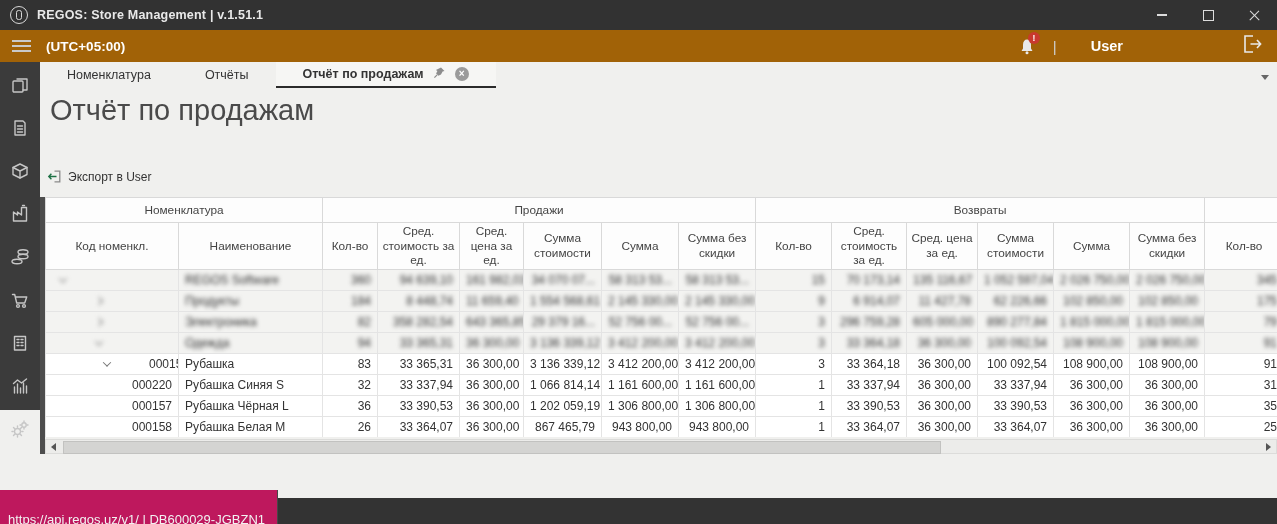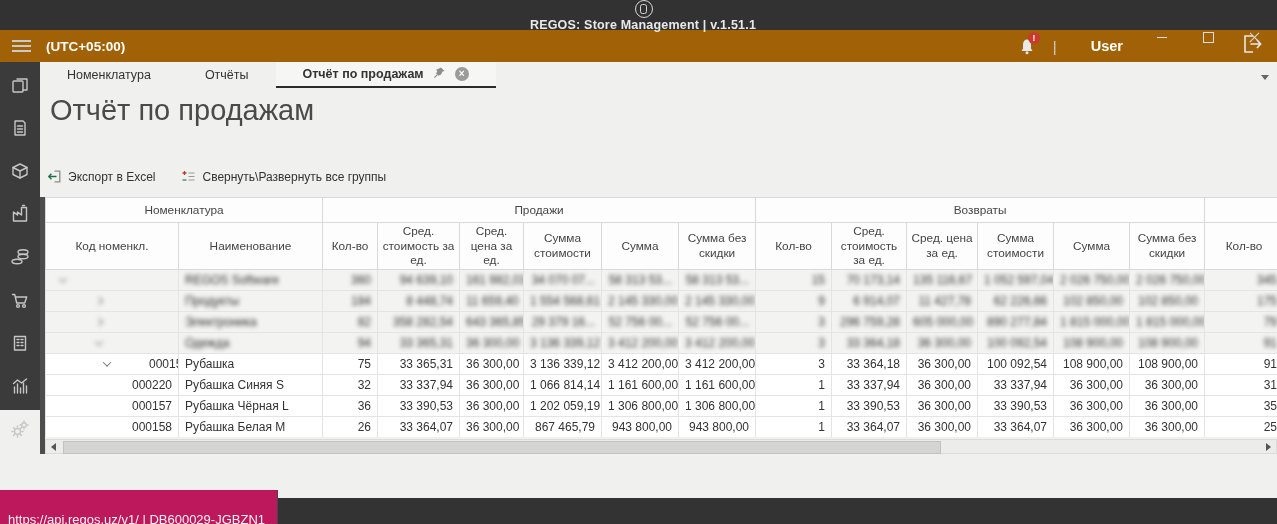--- a/index.html
+++ b/index.html
@@ -1,21 +1,21 @@
 <!DOCTYPE html>
 <html><head>
 <meta charset="utf-8">
 <style>
   html,body{margin:0;padding:0;}
   body{width:1277px;height:524px;overflow:hidden;position:relative;
        background:#f0f0ee;font-family:"Liberation Sans",sans-serif;
        -webkit-font-smoothing:antialiased;}
 
   
-  .titlebar{height:30px;background:#323232;display:flex;align-items:center;color:#e9e9e9;flex-direction:column;}
+  .titlebar{height:30px;background:#323232;display:flex;align-items:center;color:#e9e9e9;}
   .logo{width:16px;height:16px;border:1.6px solid #d8d8d8;border-radius:50%;margin-left:10px;
         position:relative;flex:none;}
   .logo::after{content:"";position:absolute;left:4.6px;top:2.6px;width:4.5px;height:8.5px;
         border:1.6px solid #d8d8d8;border-radius:2.5px;}
   .app-title{font-size:12.5px;font-weight:bold;margin-left:9px;letter-spacing:.2px;}
   .winbtns{margin-left:auto;display:flex;height:100%;}
   .winbtn{width:46px;height:100%;display:flex;align-items:center;justify-content:center;}
   .mini-bar{width:10px;height:1.5px;background:#dcdcdc;}
   .maxi-box{width:9px;height:9px;border:1.3px solid #dcdcdc;}
   .close-x{position:relative;width:11px;height:11px;}
@@ -224,29 +224,21 @@
     </div>
 
     <div class="page-title">Отчёт по продажам</div>
 
     <div class="toolbar">
       <div class="tool-btn">
         <svg width="15" height="15" viewBox="0 0 15 15">
           <path d="M7.5 2.2h5.3v10.6H7.5" fill="none" stroke="#8a8a8a" stroke-width="1.3"></path>
           <path d="M9.5 7.5H1.8M4.4 4.8L1.8 7.5l2.6 2.7" fill="none" stroke="#1e7145" stroke-width="1.4"></path>
         </svg>
-        <span>Экспорт в Excel</span>
-      </div>
-      <div class="tool-btn">
-        <svg width="15" height="15" viewBox="0 0 15 15">
-          <path d="M1.5 4h4M3.5 2v4" stroke="#c0392b" stroke-width="1.3"></path>
-          <path d="M1.5 11h4" stroke="#2e8b57" stroke-width="1.3"></path>
-          <path d="M7.5 4h6M7.5 7.5h6M7.5 11h6" stroke="#9a9a9a" stroke-width="1.2"></path>
-        </svg>
-        <span>Свернуть\Развернуть все группы</span>
+        <span>Экспорт в User</span>
       </div>
     </div>
 
     <div class="grid-wrap">
       <div class="grid-viewport">
         <table class="grid">
           <colgroup id="cols">
               <col style="width: 133px;">
               <col style="width: 144px;">
               <col style="width: 55px;">
@@ -483,21 +475,21 @@
               </tr>
               <tr>
                 <td>
                   <div class="cc" style="padding-left: 52px;">
                     <span class="chev open"></span>
                     <span>000155</span>
                   </div>
                 </td>
                 <td><span>Рубашка</span></td>
                 <td>
-                  <span class="num">75</span>
+                  <span class="num">83</span>
                 </td>
                 <td>
                   <span class="num">33 365,31</span>
                 </td>
                 <td>
                   <span class="num">36 300,00</span>
                 </td>
                 <td>
                   <span class="num">3 136 339,12</span>
                 </td>

